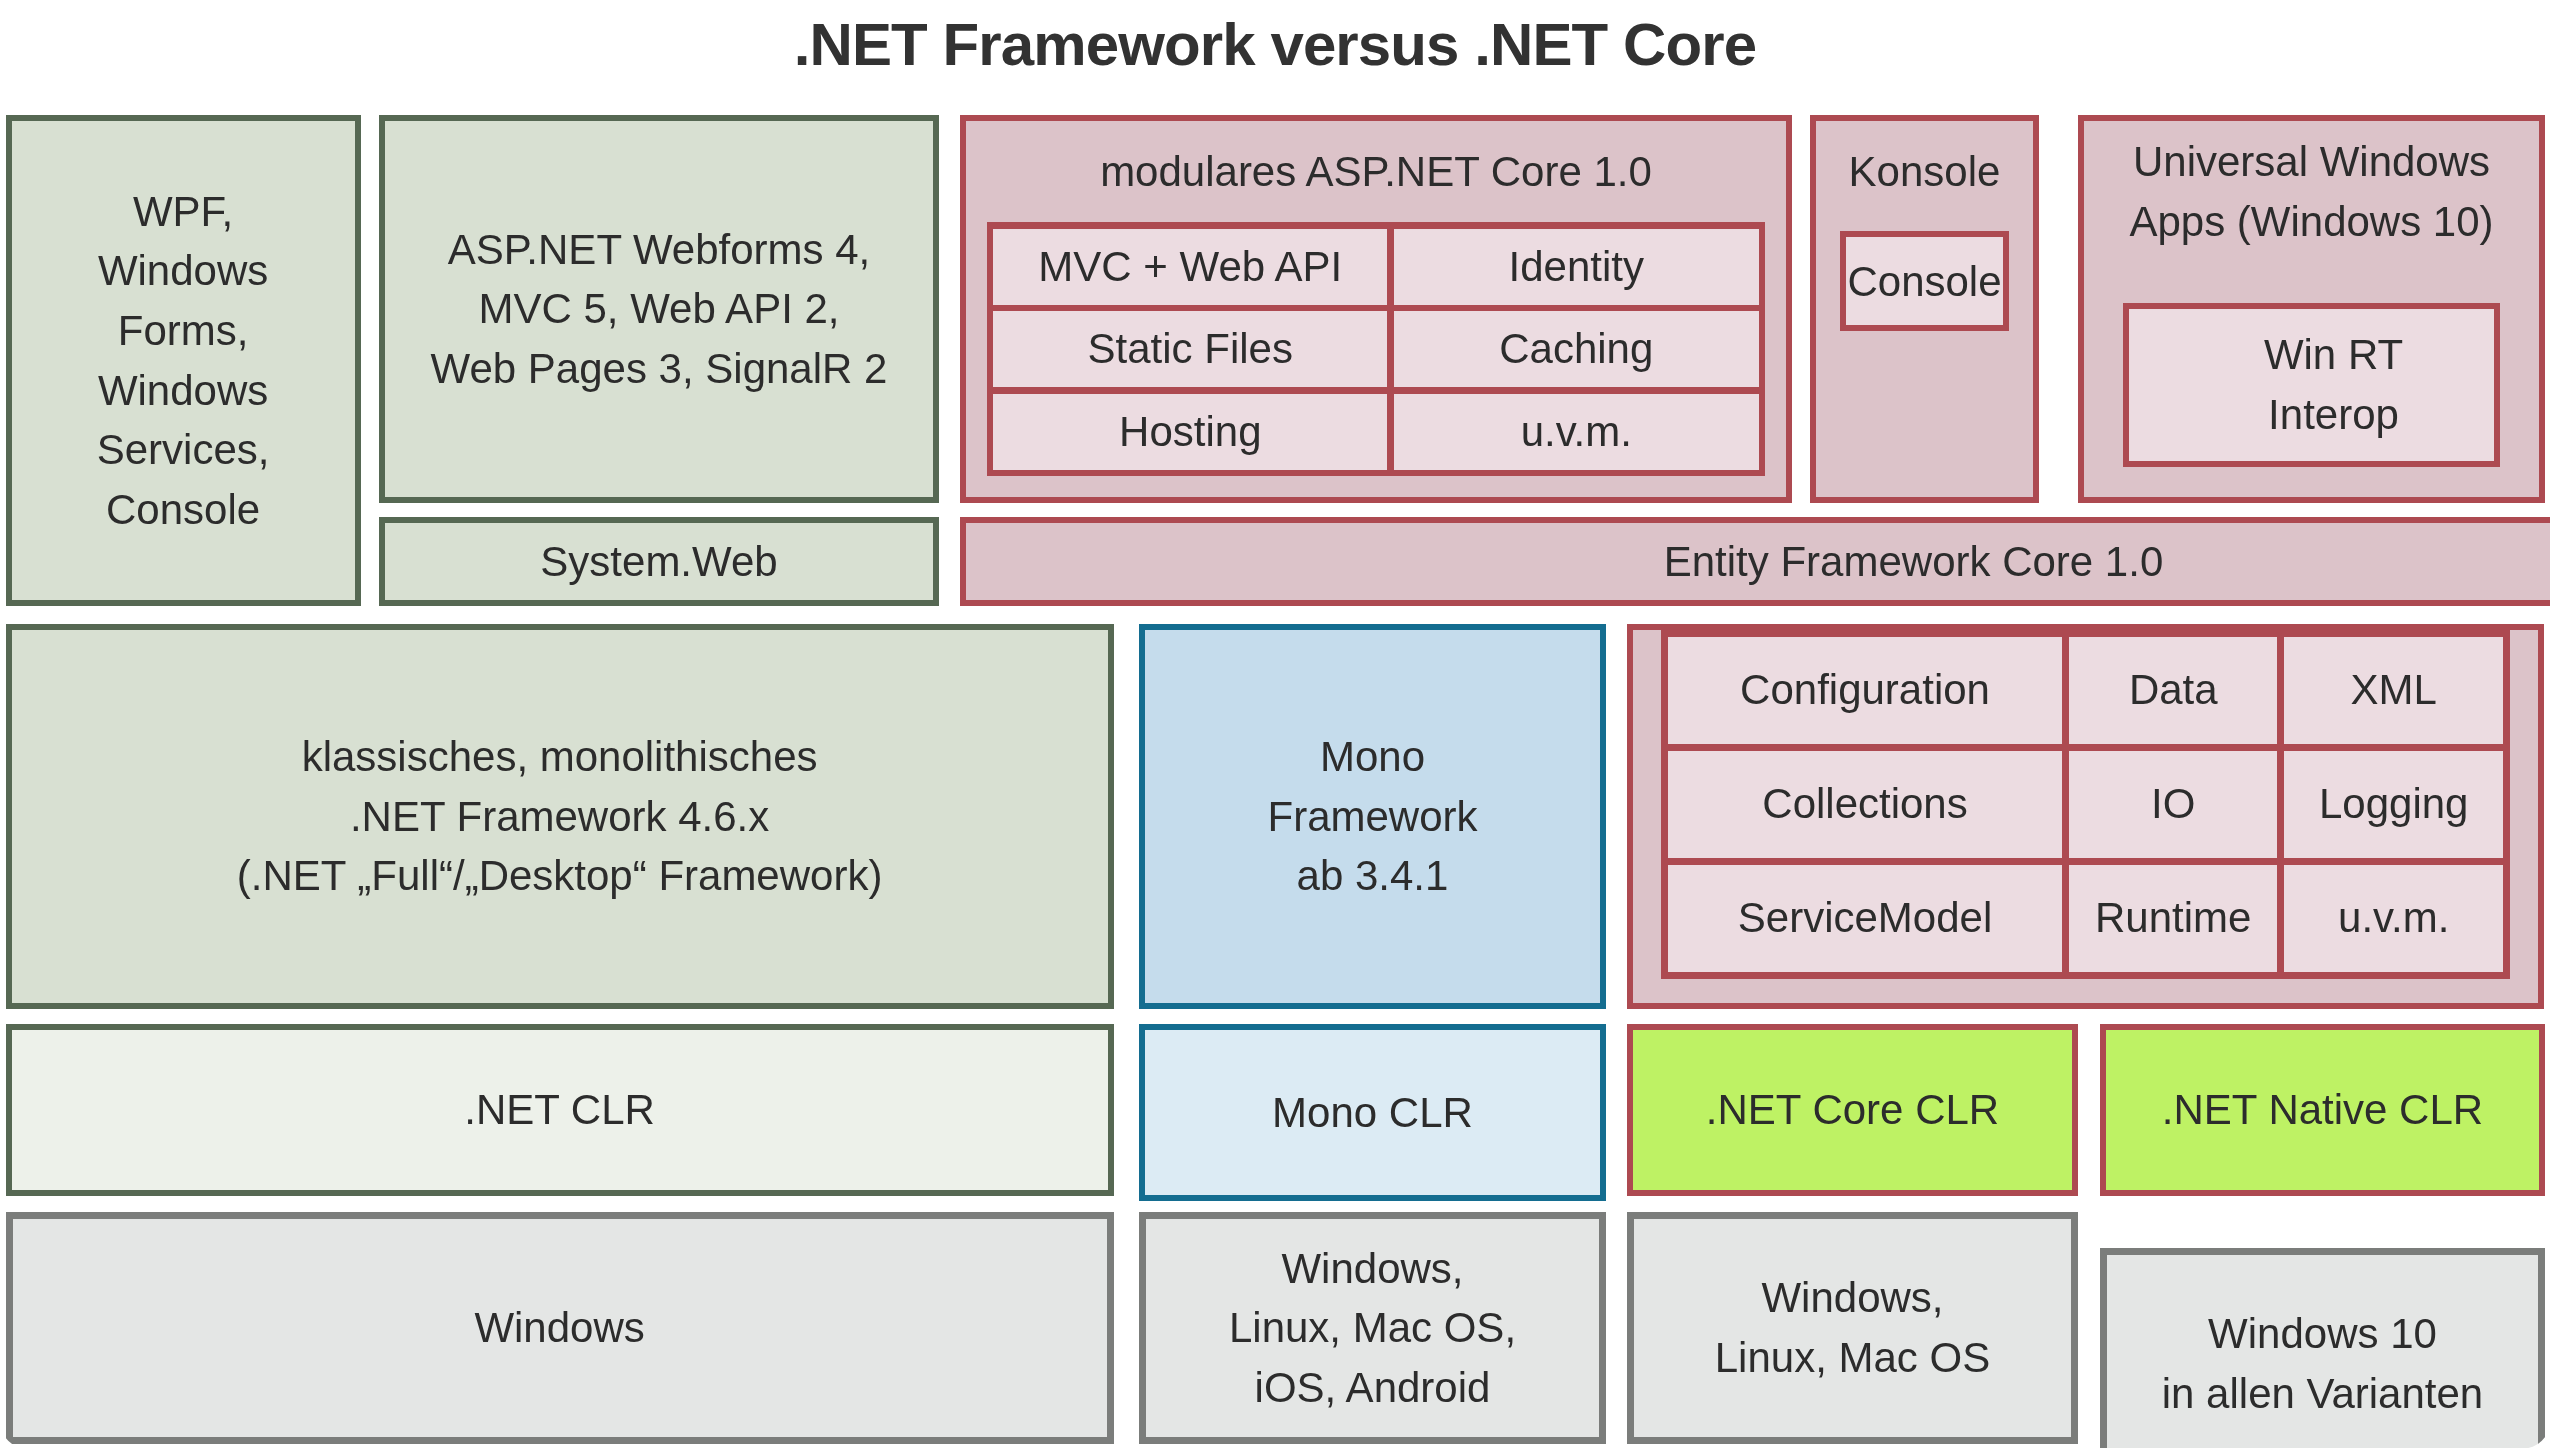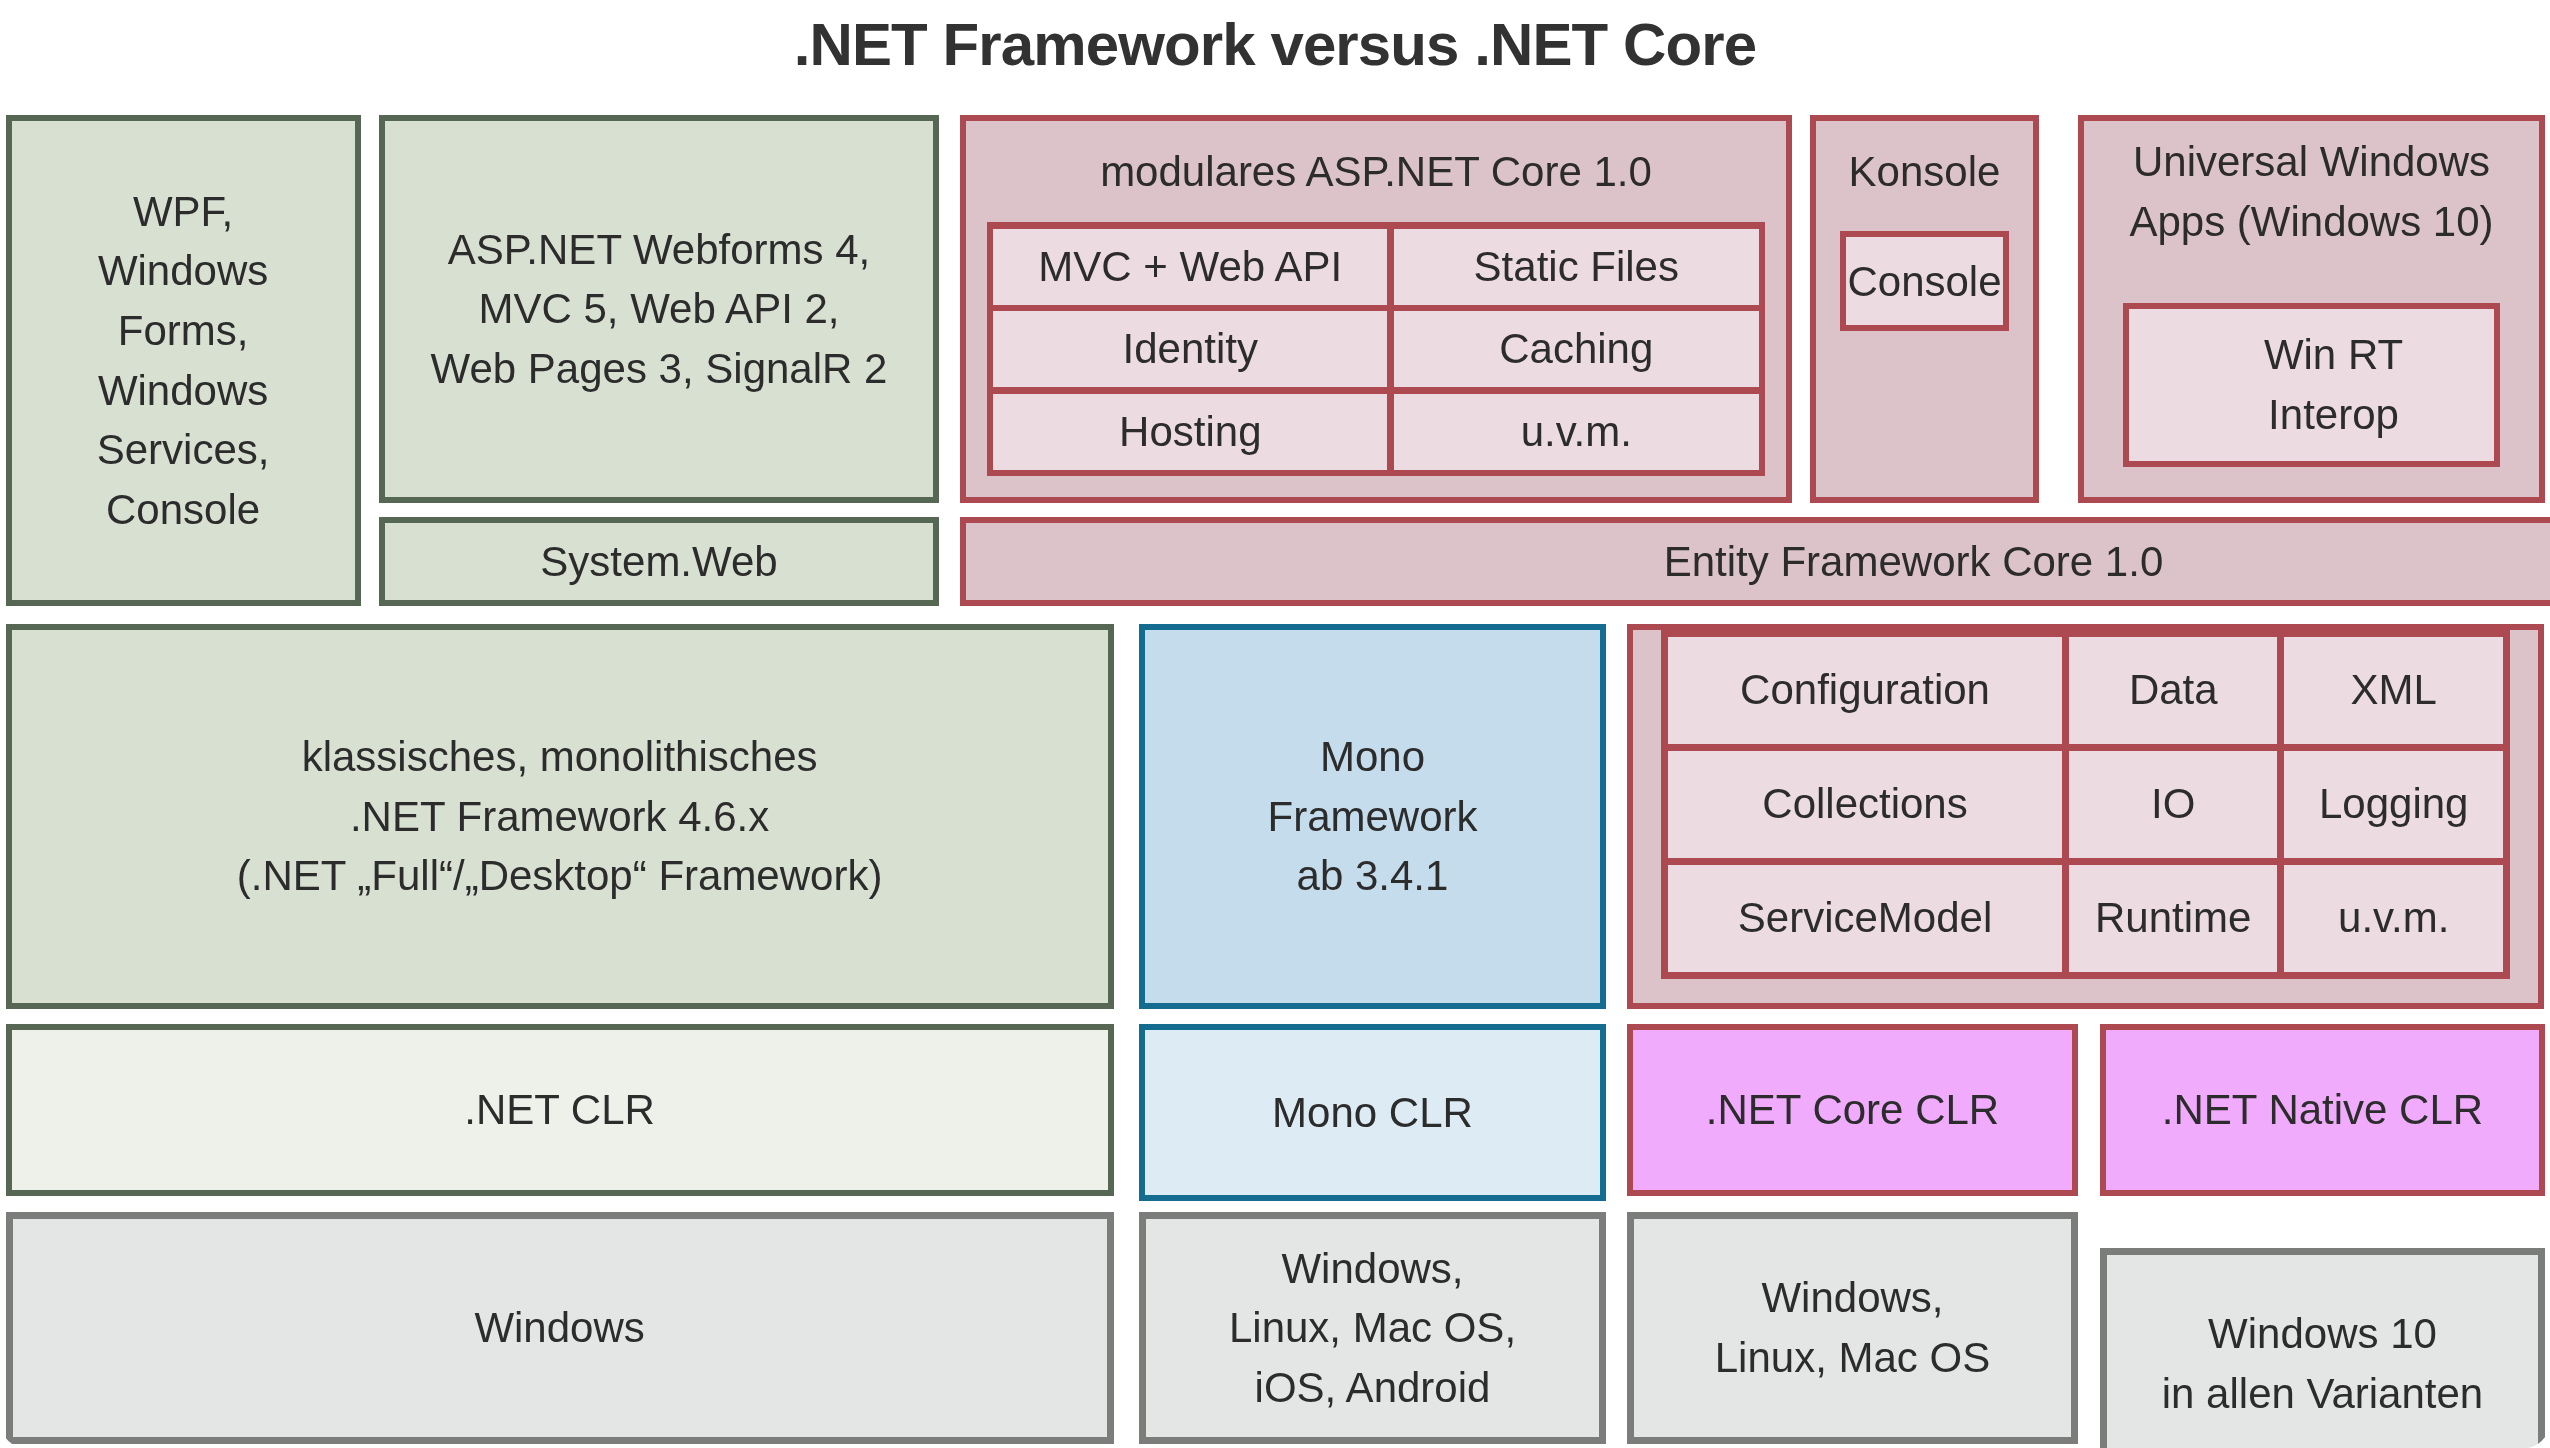--- a/index.html
+++ b/index.html
@@ -14,21 +14,21 @@
   }
   .box{
     position:absolute;box-sizing:border-box;
     display:flex;align-items:center;justify-content:center;
     text-align:center;font-size:42px;line-height:1.42;
   }
   .txt{white-space:pre-line;}
   .green       {background:#d8e0d2;border:6.6px solid #566853;}
   .green-light {background:#edf1ea;border:6.6px solid #566853;}
   .pink        {background:#dcc3c9;border:6.6px solid #ad4a51;}
-  .pink-light  {background:#f0abfc;border:6.6px solid #ad4a51;}
+  .pink-light  {background:#bef264;border:6.6px solid #ad4a51;}
   .blue        {background:#c5dcec;border:6.6px solid #146d90;}
   .blue-light  {background:#dcebf4;border:6.6px solid #146d90;}
   .gray        {background:#e4e6e5;border:7.5px solid #7b7d7b;}
   .container{flex-direction:column;align-items:stretch;justify-content:flex-start;}
   .ctitle{
     display:flex;align-items:center;justify-content:center;
     min-height:101px;white-space:pre-line;flex:0 0 auto;
   }
   .ctitle.tall{min-height:141px;}
   .cgrid{
@@ -89,22 +89,22 @@
 
   <div class="box blue txt" id="mono">Mono
 Framework
 ab 3.4.1</div>
   <div class="box blue-light txt" id="monoclr">Mono CLR</div>
 
   <div class="box pink container" id="aspnetcore">
     <div class="ctitle">modulares ASP.NET Core 1.0</div>
     <div class="cgrid two">
       <div class="cell">MVC + Web API</div>
+      <div class="cell">Identity</div>
       <div class="cell">Static Files</div>
-      <div class="cell">Identity</div>
       <div class="cell">Caching</div>
       <div class="cell">Hosting</div>
       <div class="cell">u.v.m.</div>
     </div>
   </div>
 
   <div class="box pink container" id="konsole">
     <div class="ctitle">Konsole</div>
     <div class="innerbox">Console</div>
   </div>

